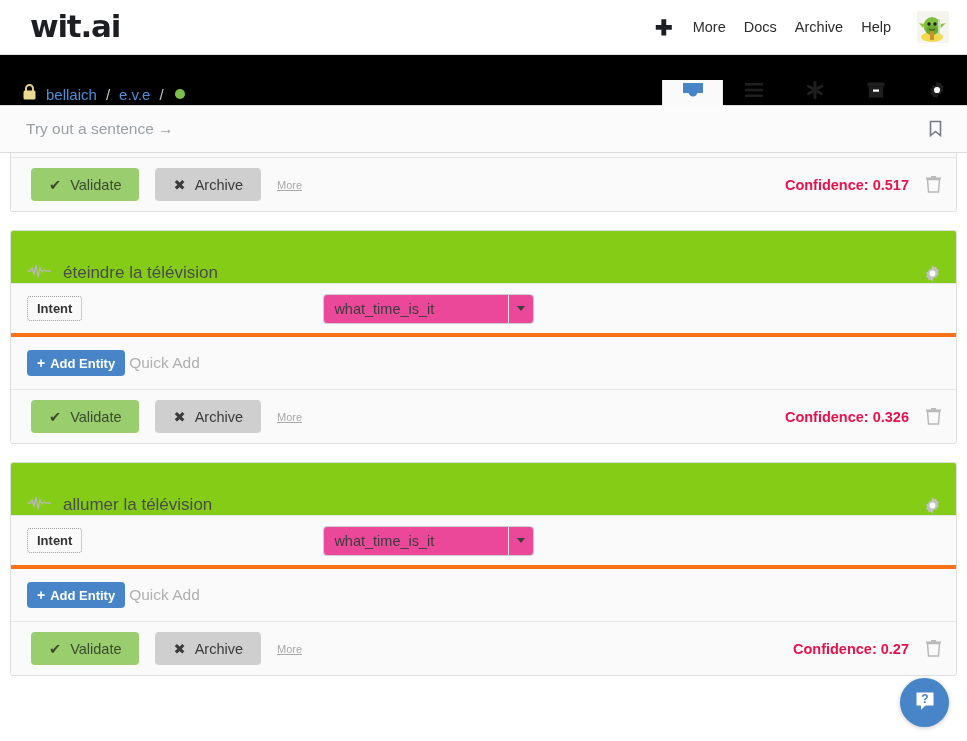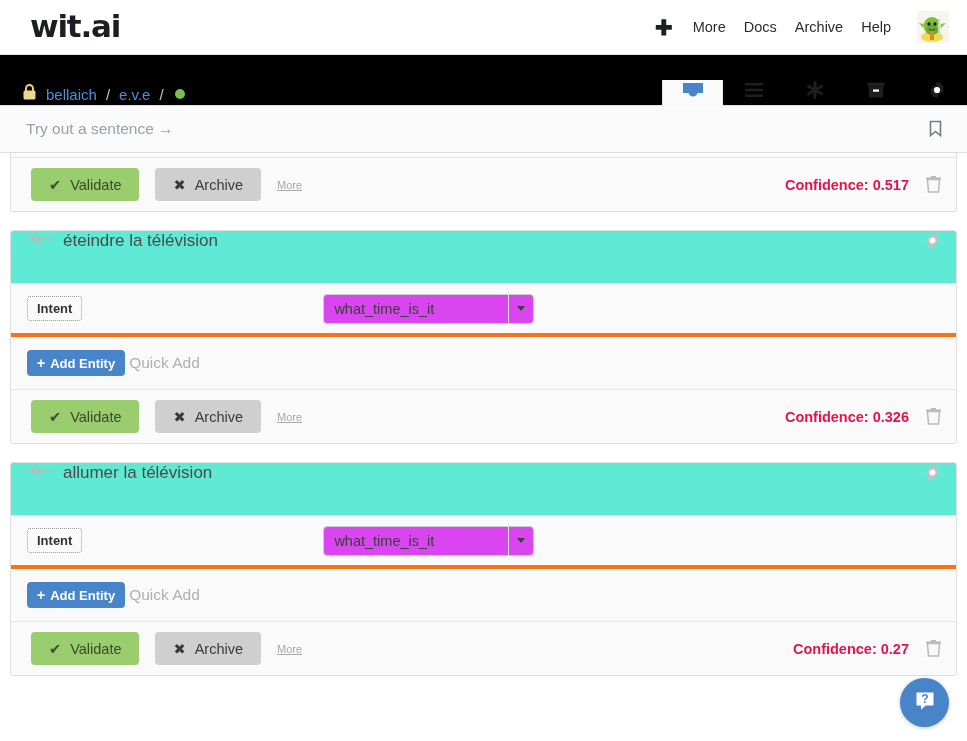--- a/index.html
+++ b/index.html
@@ -148,23 +148,23 @@
     overflow: hidden;
   }
   .card.clipped {
     margin-top: -48px;
     border-top: none;
     border-radius: 0 0 3px 3px;
   }
   .card-header {
     height: 53px;
     display: flex;
-    align-items: flex-start;
+    align-items: flex-end;
     padding: 0 14px 0 16px;
-    background: #5eead4;
+    background: #84cc16;
     border-bottom: 1px solid #e6e6e6;
   }
   .wave-icon { margin-right: 12px; display: block; flex: none; }
   .card-title {
     font-size: 17px;
     color: #4b4b4b;
     font-weight: normal;
   }
   .card-gear { margin-left: auto; cursor: pointer; display: flex; }
 
@@ -185,21 +185,21 @@
     color: #333333;
     background: #fafafa;
     cursor: pointer;
   }
   .select-wrap {
     margin-left: 241px;
     width: 211px;
     height: 30px;
     border: 1px solid #cfcfcf;
     border-radius: 4px;
-    background: #d946ef;
+    background: #ec4899;
     display: flex;
     align-items: stretch;
     cursor: pointer;
   }
   .select-value {
     flex: 1;
     display: flex;
     align-items: center;
     padding-left: 10px;
     font-size: 14.5px;

